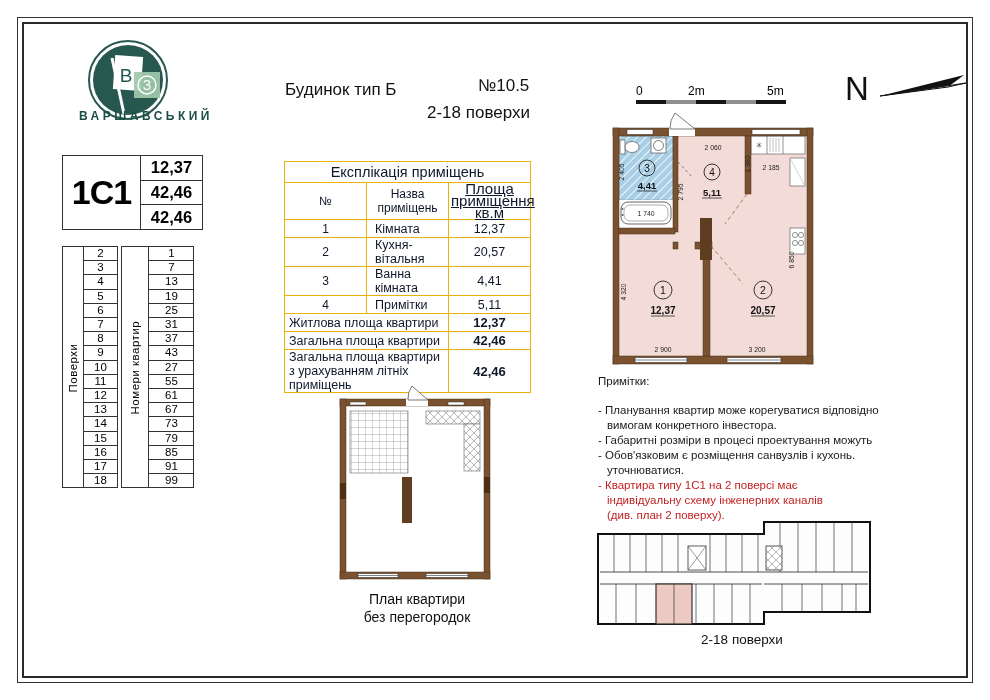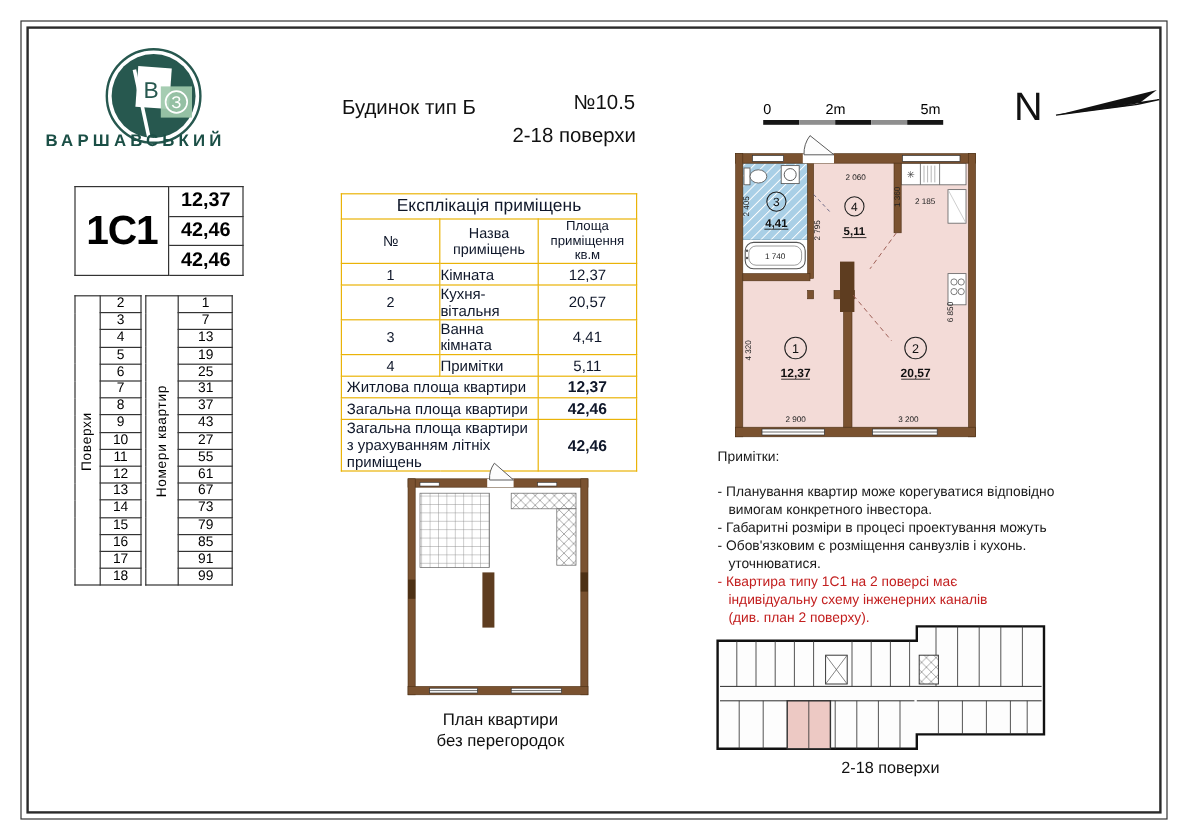--- a/index.html
+++ b/index.html
@@ -2,22 +2,22 @@
 <html><head>
 <meta charset="utf-8">
 <style>
   html,body{margin:0;padding:0;background:#fff;}
   .sheet{position:relative;width:990px;height:700px;background:#fff;
          font-family:"Liberation Sans",sans-serif;overflow:hidden;}
   .frame-outer{position:absolute;left:17px;top:17px;right:17px;bottom:17px;border:1px solid #333;}
   .frame-inner{position:absolute;left:22px;top:22px;right:22px;bottom:22px;border:2px solid #2a2a2a;}
   .abs{position:absolute;}
   
-  .brand{position:absolute;left:38px;top:109px;width:175px;text-align:left;
-         color:#1b4f46;font-weight:bold;font-size:14px;letter-spacing:3.5px;}
+  .brand{position:absolute;left:38px;top:109px;width:175px;text-align:right;
+         color:#1b4f46;font-weight:bold;font-size:12px;letter-spacing:3.5px;}
   
   .ucard{position:absolute;left:62px;top:155px;border-collapse:collapse;}
   .ucard td{border:1px solid #333;padding:0;}
   .ucard .big{width:77px;height:73px;text-align:center;font-size:34px;font-weight:bold;letter-spacing:-1px;}
   .ucard .val{width:61px;height:23px;text-align:center;font-size:16.5px;font-weight:bold;}
   
   .floors-wrap{position:absolute;left:62px;top:246px;display:flex;gap:3px;}
   .ftab{border-collapse:collapse;}
   .ftab td{border:1px solid #333;text-align:center;font-size:11.5px;padding:0;line-height:13.2px;height:13.2px;}
   .ftab td.num1{width:33px;}
@@ -25,23 +25,23 @@
   .ftab td.rot{width:16px;writing-mode:vertical-rl;transform:rotate(180deg);
                font-size:11.5px;letter-spacing:.5px;padding:2px 0;}
   
   .h-title{position:absolute;font-size:17px;color:#111;}
   
   .expl{position:absolute;left:284px;top:161px;border-collapse:collapse;table-layout:fixed;width:247px;}
   .expl td,.expl th{border:1px solid #eab308;padding:0 2px;color:#0f172a;}
   .expl .title{height:20px;text-align:center;font-size:14.5px;font-weight:normal;}
   .expl .hno{width:20px;font-size:12px;text-align:center;}
   .expl .hname{width:150px;font-size:12px;text-align:center;font-weight:normal;}
-  .expl .harea{width:67px;font-size:11px;text-align:center;font-weight:normal;line-height:12px;}
+  .expl .harea{width:67px;font-size:15px;text-align:center;font-weight:normal;line-height:12px;text-decoration:underline;}
   .expl .rno{text-align:center;font-size:12px;height:17px;}
-  .expl .rname{text-align:left;font-size:12.5px;padding-left:0;}
+  .expl .rname{text-align:left;font-size:12.5px;padding-left:8px;}
   .expl .rarea{text-align:center;font-size:12.5px;}
   .expl .sname{text-align:left;font-size:12.5px;padding-left:4px;height:17px;}
   .expl .sval{text-align:center;font-size:13px;font-weight:bold;}
   
   .scalebar{position:absolute;left:636px;top:84px;width:150px;height:24px;font-size:12px;}
   .scalebar .lbl{position:absolute;top:0;}
   .scalebar .bar{position:absolute;top:16px;left:0;height:4px;width:150px;display:flex;}
   .scalebar .bar i{height:4px;width:30px;}
   .seg-a{background:#161616;} .seg-b{background:#8f8f8f;}
   

